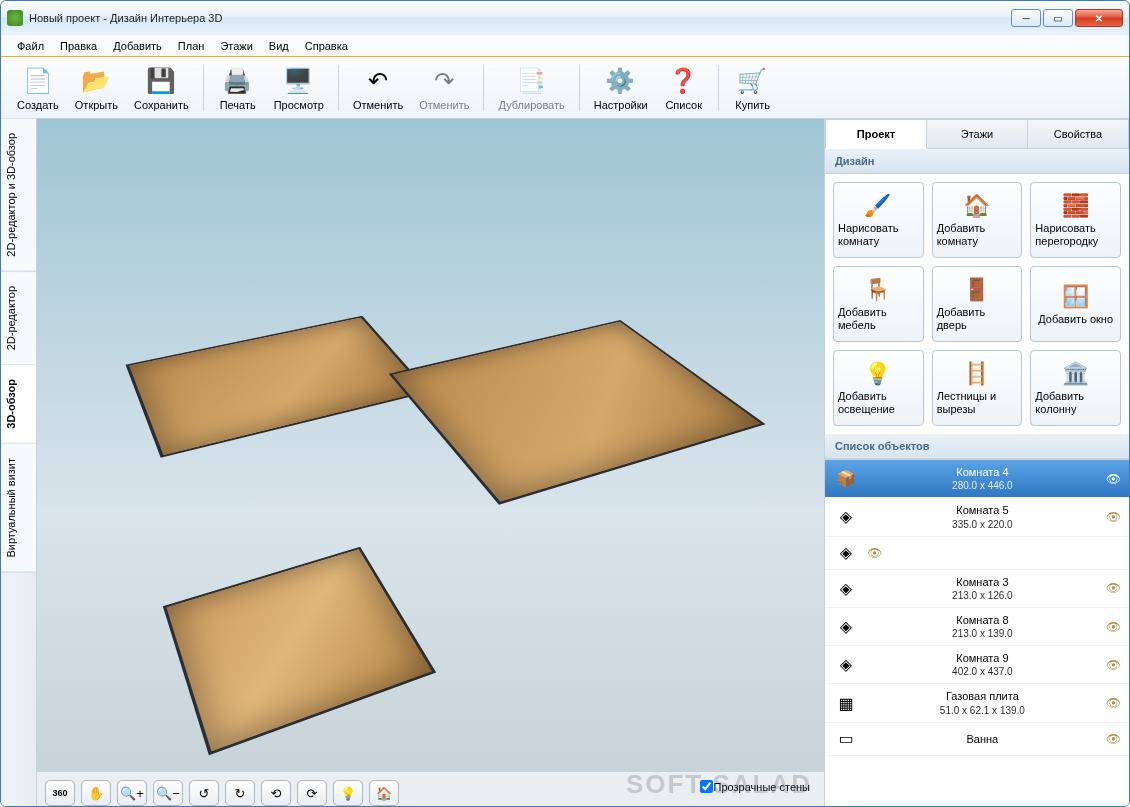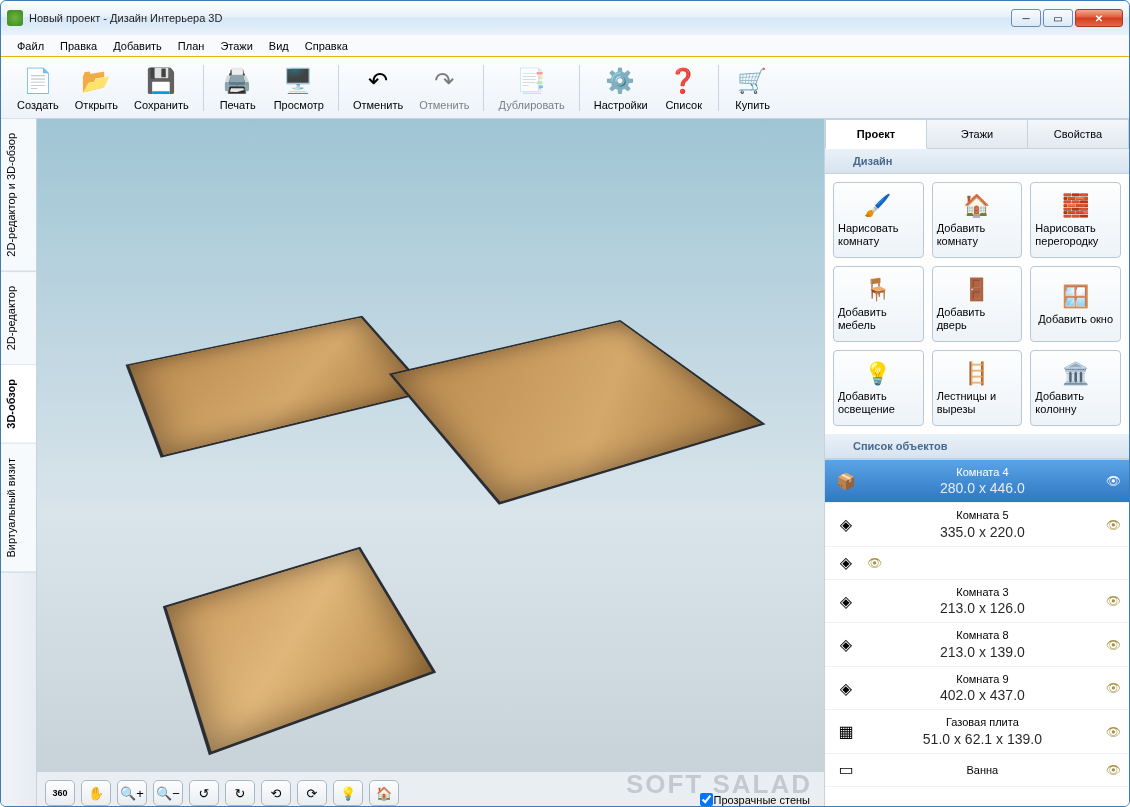--- a/index.html
+++ b/index.html
@@ -24,40 +24,40 @@
 .sidetab.active { background:#fff; font-weight:bold; }
 .viewport { flex:1; background: linear-gradient(to bottom,#f7f9fb,#e9eef3); position:relative; overflow:hidden; border-right:1px solid #c5d3e0; }
 .viewport .scene { position:absolute; top:0;left:0;right:0;bottom:40px; background: linear-gradient(#9fc5d4 0%, #d9e4eb 60%, #c8d2d9 100%); display:flex;align-items:center;justify-content:center;}
 .scene-render { width:88%; height:88%; position:relative; perspective: 900px; }
 .room { position:absolute; width:260px;height:180px; background: linear-gradient(135deg,#ba8a4f 0%, #d4a76a 60%, #a77a42 100%); border:3px solid #2a2e34; transform: rotateX(55deg) rotateZ(-25deg); box-shadow: inset 0 0 40px rgba(0,0,0,0.4); }
 .room::before{content:"";position:absolute;left:-3px;top:-140px;width:100%;height:140px;background: linear-gradient(#3c3f44,#55585d); border:3px solid #2a2e34; border-bottom:none; transform-origin: bottom; transform: rotateX(-90deg);}
 .room::after{content:"";position:absolute;left:-143px;top:-3px;width:140px;height:100%;background: linear-gradient(90deg,#484b50,#606268); border:3px solid #2a2e34; border-right:none; transform-origin: right; transform: rotateY(90deg);}
 .room.r1{top:130px;left:60px;}
 .room.r2{top:120px;left:340px;width:290px;height:240px;}
 .room.r3{top:380px;left:100px;width:220px;height:200px; background: linear-gradient(135deg,#c9995e,#e0b67a 50%,#b88848);}
-.viewport-toolbar { position:absolute; bottom:6px; left:8px; right:8px; display:flex; align-items:flex-end; gap:6px;}
+.viewport-toolbar { position:absolute; bottom:6px; left:8px; right:8px; display:flex; align-items:flex-start; gap:6px;}
 .vp-btn { width:30px; height:26px; border:1px solid #a8b8c8; border-radius:5px; background: linear-gradient(#fdfdfd,#e8eef4); display:flex;align-items:center;justify-content:center; cursor:pointer; font-size:13px;}
 .vp-spacer{flex:1;}
 .chk{display:flex;align-items:center;gap:1px;padding-right:6px;}
 .sidebar{ width:304px; background:#fff; display:flex; flex-direction:column; overflow:hidden;}
 .tabs{display:flex; height:30px;}
 .tab{flex:1;display:flex;align-items:center;justify-content:center; background: linear-gradient(#f4f7fa,#e2e9f0); border:1px solid #c5d3e0; border-left:none; cursor:pointer;}
 .tab:first-child{border-left:1px solid #c5d3e0;}
 .tab.active{background:#fff;border-bottom-color:#fff; font-weight:bold;}
-.section-hdr{padding:6px 28px; background: linear-gradient(#eaf1f8,#d6e3ef); border-bottom:1px solid #c5d3e0; font-weight:bold; color:#47698c;}
+.section-hdr{padding:6px 10px; background: linear-gradient(#eaf1f8,#d6e3ef); border-bottom:1px solid #c5d3e0; font-weight:bold; color:#47698c;}
 .design-grid{display:grid; grid-template-columns: repeat(3, 1fr); gap:8px; padding:8px;}
 .design-btn{height:76px; border:1px solid #b9c7d4; border-radius:4px; background: linear-gradient(#fdfefe,#eef3f8); display:flex; flex-direction:column; align-items:center; justify-content:center; gap:2px; cursor:pointer; padding:4px;}
 .design-btn .dico{font-size:22px; height:28px; display:flex;align-items:center;}
 .design-btn .dlbl{text-align:left; line-height:1.15;}
 .obj-list{flex:1; overflow-y:auto; border-top:1px solid #c5d3e0;}
 .obj-item{display:flex; align-items:center; gap:8px; padding:5px 8px; border-bottom:1px solid #eef2f6; cursor:pointer;}
 .obj-item.selected{ background: linear-gradient(#5aa3e6,#2f78c2); color:#fff;}
 .obj-ico{width:26px;height:22px; display:flex;align-items:center;justify-content:center; font-size:16px;}
 .obj-txt{flex:1; line-height:1.3;text-align:center;}
-.obj-txt .dim{font-size:14px; opacity:0.85;}
+.obj-txt .dim{font-size:10px; opacity:0.85;}
 .obj-eye{font-size:12px; color:#a8903f;}
 .obj-item.selected .obj-eye{color:#fff;}
 .watermark{position:absolute; right:12px; bottom:12px; font-size:26px; color:rgba(80,90,100,0.25); font-weight:bold; letter-spacing:2px; pointer-events:none;}
 ::-webkit-scrollbar{width:16px;}
 ::-webkit-scrollbar-track{background:#f0f3f6;}
 ::-webkit-scrollbar-thumb{background:#c5d3e0;border:2px solid #f0f3f6;border-radius:8px;}
 </style>
 </head>
 <body>
 

